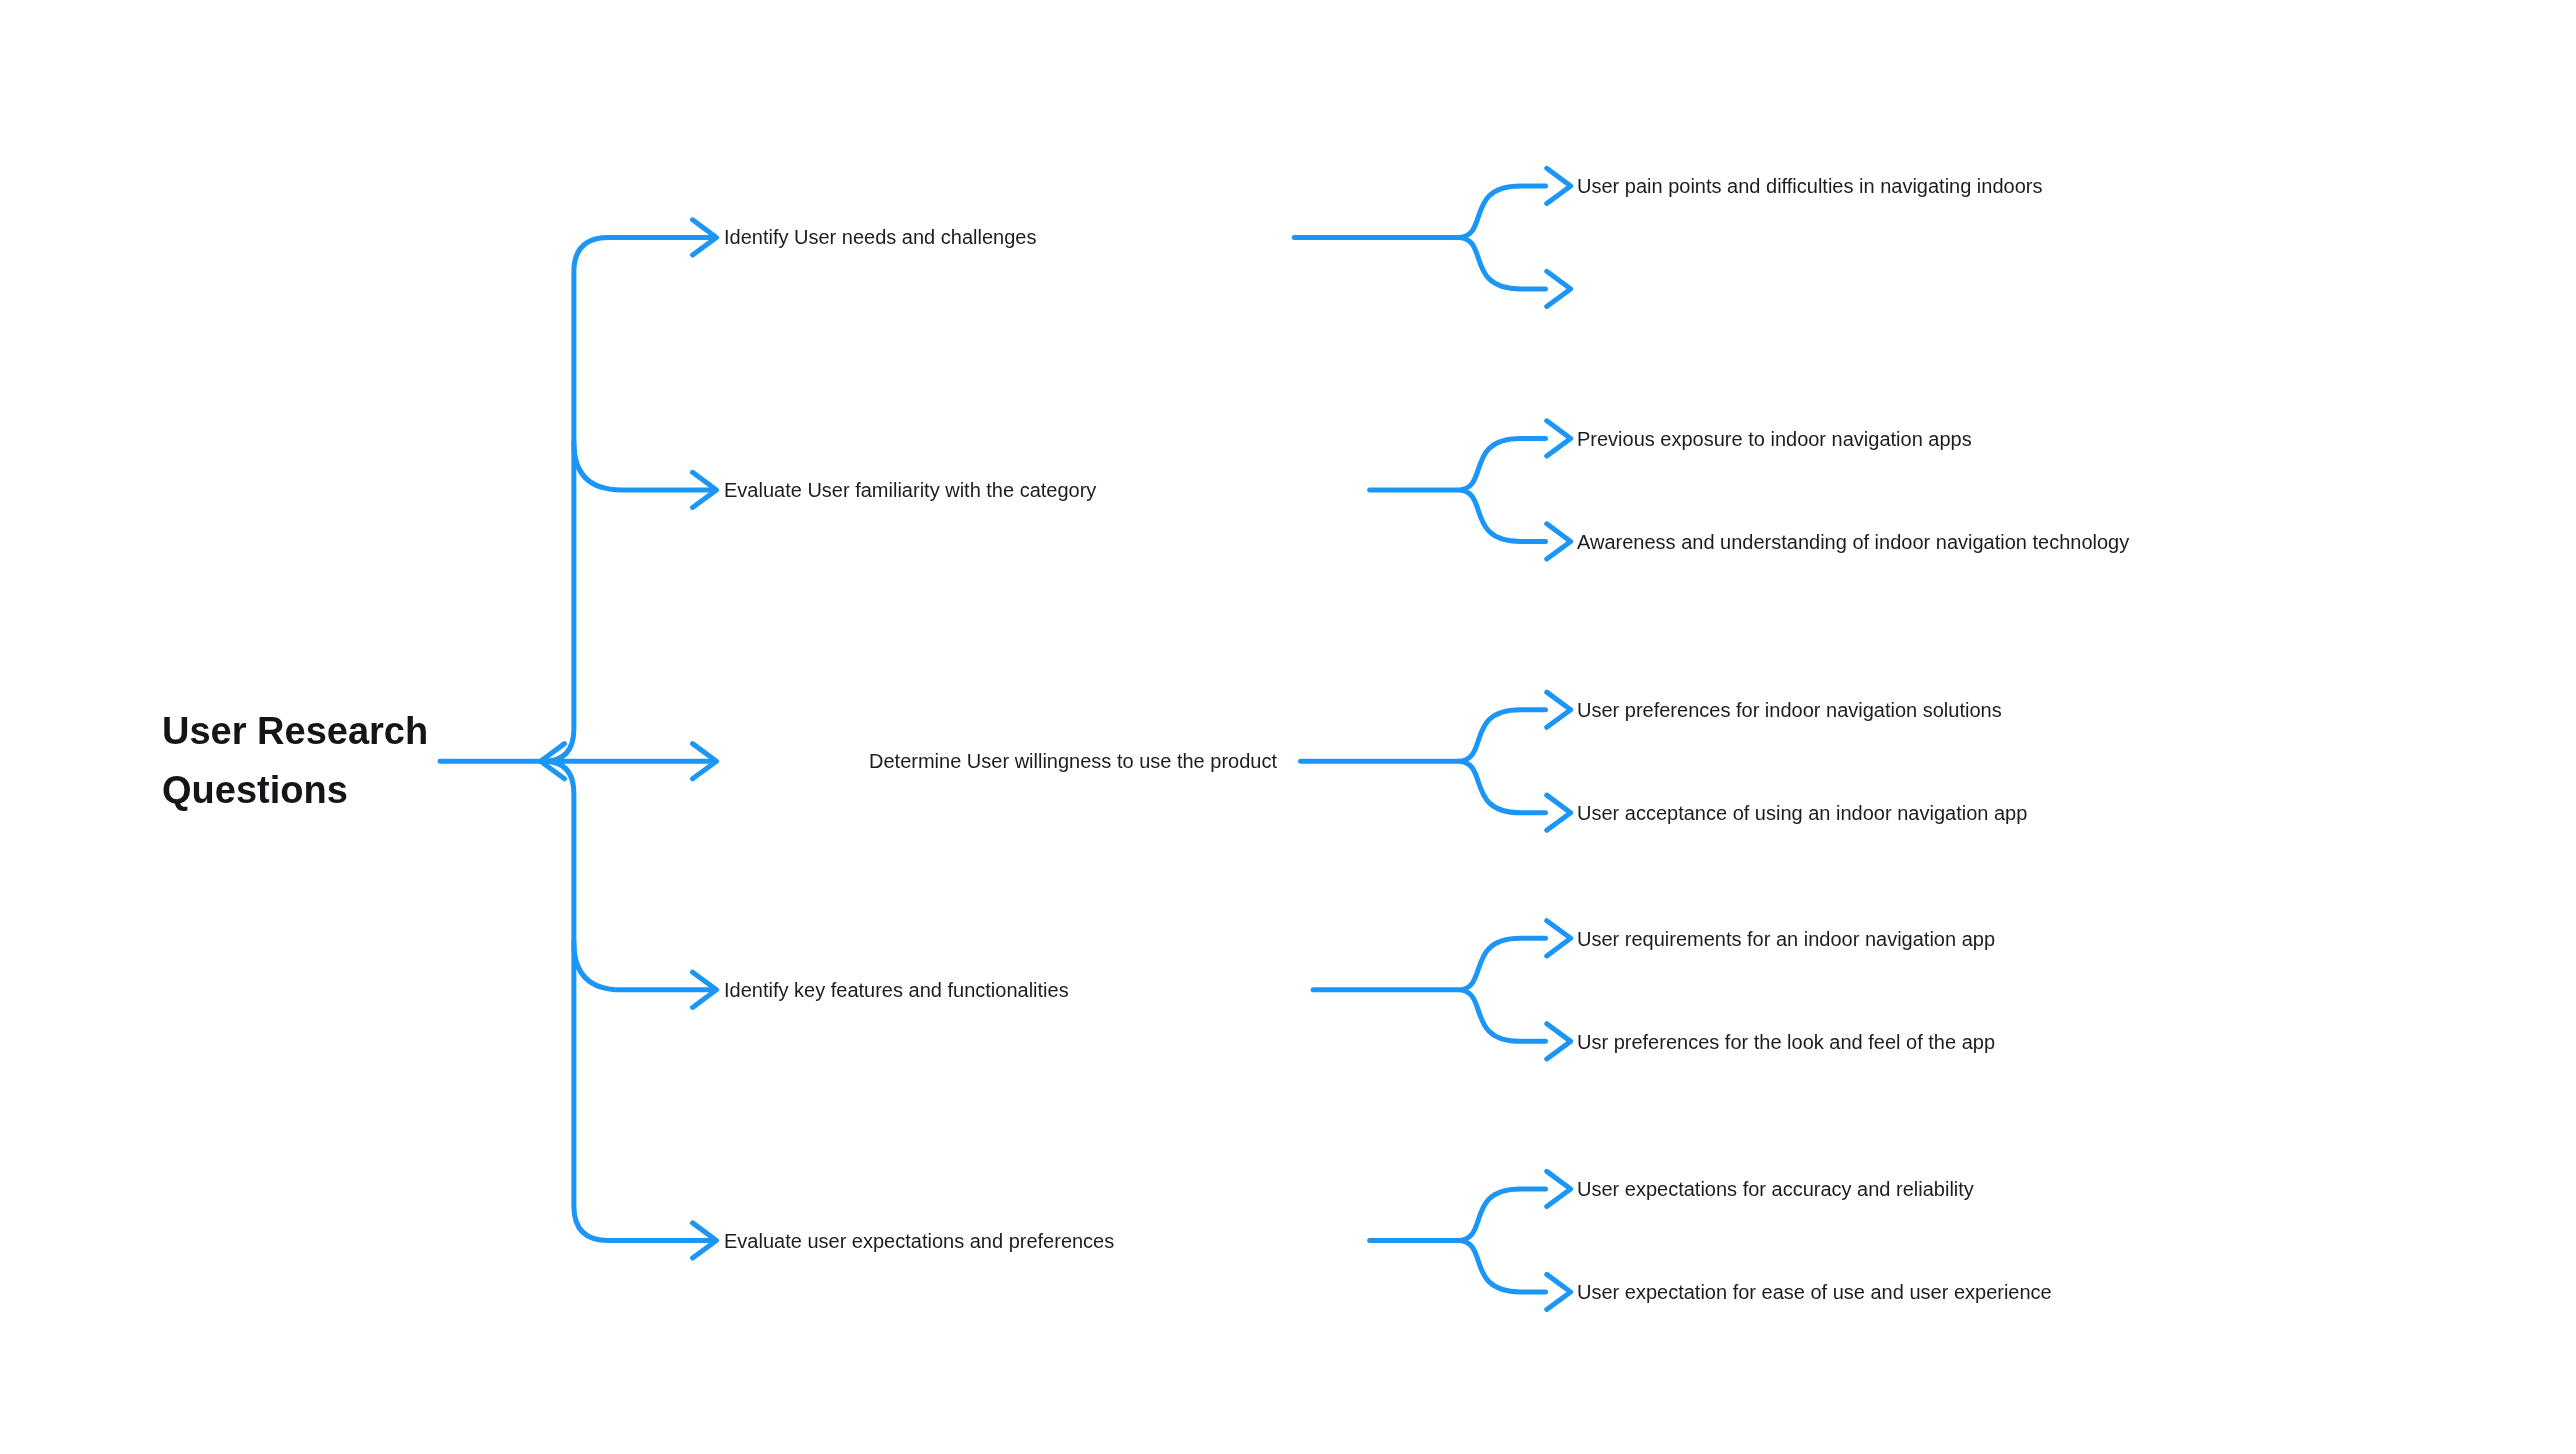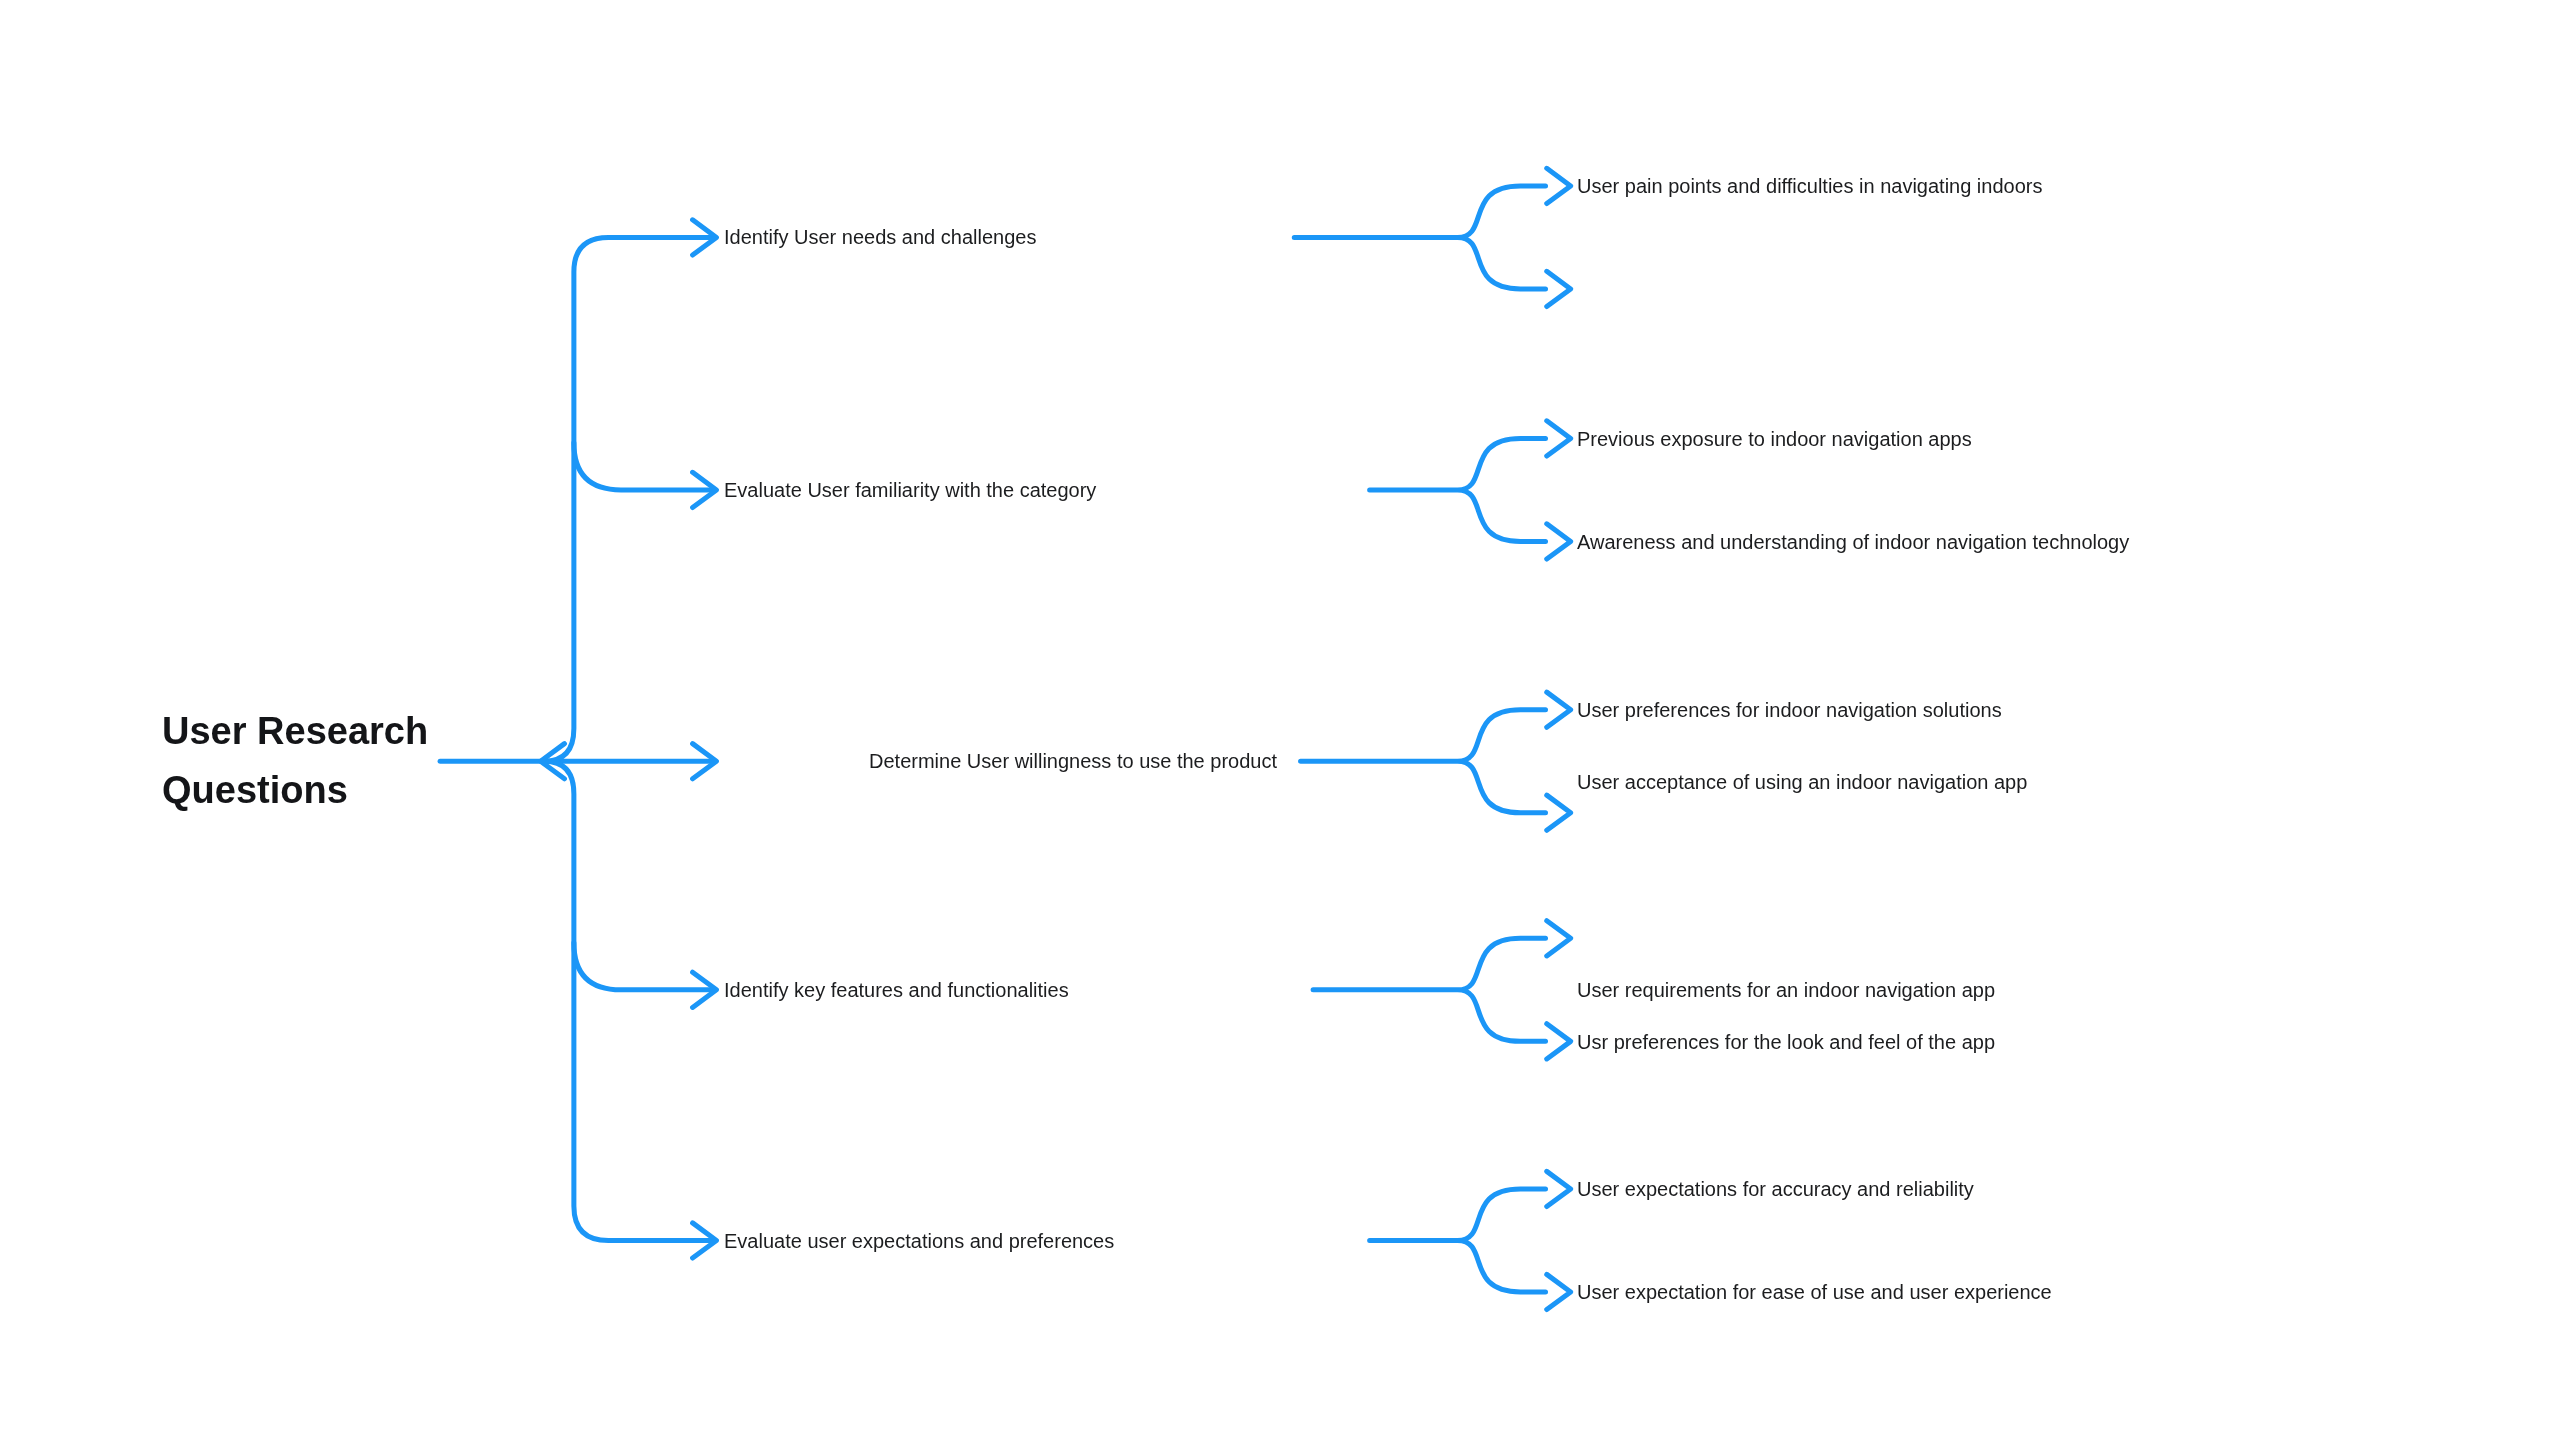--- a/index.html
+++ b/index.html
@@ -117,20 +117,20 @@
   <div class="label branch-label" style="top:237px">Identify User needs and challenges</div>
   <div class="label branch-label" style="top:490px">Evaluate User familiarity with the category</div>
   <div class="label branch-label wrap" style="top:761px">Determine User willingness to use the product</div>
   <div class="label branch-label" style="top:990px">Identify key features and functionalities</div>
   <div class="label branch-label" style="top:1241px">Evaluate user expectations and preferences</div>
 
   <div class="label child-label" style="top:186px">User pain points and difficulties in navigating indoors</div>
   <div class="label child-label" style="top:439px">Previous exposure to indoor navigation apps</div>
   <div class="label child-label" style="top:542px">Awareness and understanding of indoor navigation technology</div>
   <div class="label child-label" style="top:710px">User preferences for indoor navigation solutions</div>
-  <div class="label child-label" style="top:782px">User acceptance of using an indoor navigation app</div>
-  <div class="label child-label" style="top:990px">User requirements for an indoor navigation app</div>
+  <div class="label child-label" style="top:813px">User acceptance of using an indoor navigation app</div>
+  <div class="label child-label" style="top:939px">User requirements for an indoor navigation app</div>
   <div class="label child-label" style="top:1042px">Usr preferences for the look and feel of the app</div>
   <div class="label child-label" style="top:1292px">User expectation for ease of use and user experience</div>
   <div class="label child-label" style="top:1189px">User expectations for accuracy and reliability</div>
 
 </div>
 
 
 </body></html>

